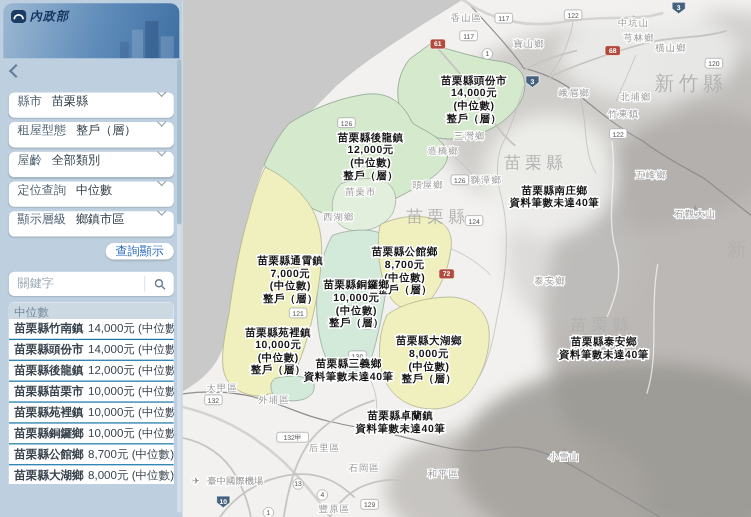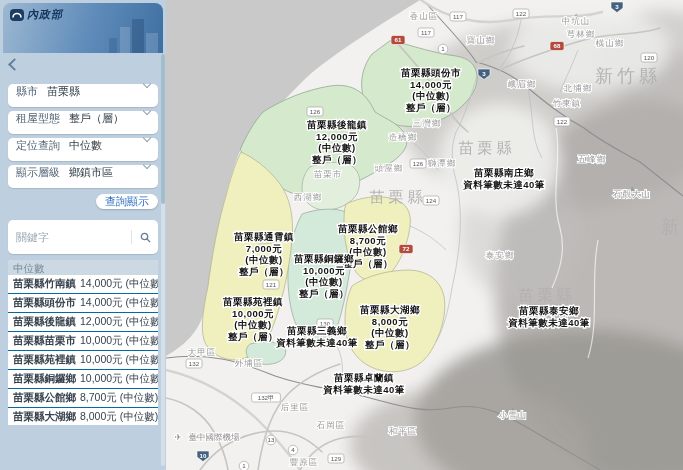--- a/index.html
+++ b/index.html
@@ -29,21 +29,21 @@
   .frow{display:flex;background:#fff;border-radius:5px;height:23px;
         margin-bottom:4px;padding:0 8px;box-shadow:0 1px 1px rgba(0,0,0,.12);cursor:pointer;}
   .flabel{font-size:11px;color:#4f6272;margin-right:9px;white-space:nowrap;}
   .fvalue{font-size:11px;color:#2f3c46;white-space:nowrap;}
   .chev{width:5px;height:5px;border-right:1.4px solid #8fa0ac;border-bottom:1.4px solid #8fa0ac;
         transform:rotate(45deg);margin-left:auto;margin-top:-3px;}
   .submit-row{display:flex;justify-content:flex-end;margin:6px 8px 0 0;}
   .submit{background:#fff;border:none;border-radius:11px;padding:0 9px;font-size:11px;
           color:#2a6bc0;box-shadow:0 1px 2px rgba(0,0,0,.2);cursor:pointer;
           font-family:"Liberation Sans",sans-serif;}
-  .search{display:flex;align-items:center;background:#fff;border-radius:5px;height:34px;
+  .search{display:flex;align-items:center;background:#fff;border-radius:5px;height:22px;
           margin:11px 8px 0 8px;box-shadow:0 1px 1px rgba(0,0,0,.12);}
   .search input{flex:1;border:none;outline:none;font-size:11px;padding:0 8px;min-width:0;
                 color:#333;background:transparent;font-family:"Liberation Sans",sans-serif;}
   .search input::placeholder{color:#9aa8b3;}
   .s-div{width:1px;height:14px;background:#dde4e9;}
   .s-btn{border:none;background:transparent;width:26px;height:22px;display:flex;align-items:center;
          justify-content:center;cursor:pointer;}
   .list{margin:6px 8px 0 8px;background:#fff;border-radius:4px 4px 0 0;overflow:hidden;height:165px;}
   .list-head{background:#cdd9e2;font-size:10.5px;color:#74889a;padding:2px 0 2px 5px;height:11px;}
   .lrow{display:flex;align-items:center;height:18px;border-bottom:1px solid #0369a1;
@@ -306,20 +306,25 @@
         <span class="flabel">縣市</span>
         <span class="fvalue">苗栗縣</span>
         <span class="chev"></span>
       </div>
       <div class="frow">
         <span class="flabel">租屋型態</span>
         <span class="fvalue">整戶（層）</span>
         <span class="chev"></span>
       </div>
       <div class="frow">
+        <span class="flabel">屋齡</span>
+        <span class="fvalue">全部類別</span>
+        <span class="chev"></span>
+      </div>
+      <div class="frow">
         <span class="flabel">定位查詢</span>
         <span class="fvalue">中位數</span>
         <span class="chev"></span>
       </div>
       <div class="frow">
         <span class="flabel">顯示層級</span>
         <span class="fvalue">鄉鎮市區</span>
         <span class="chev"></span>
       </div>
     </div>

